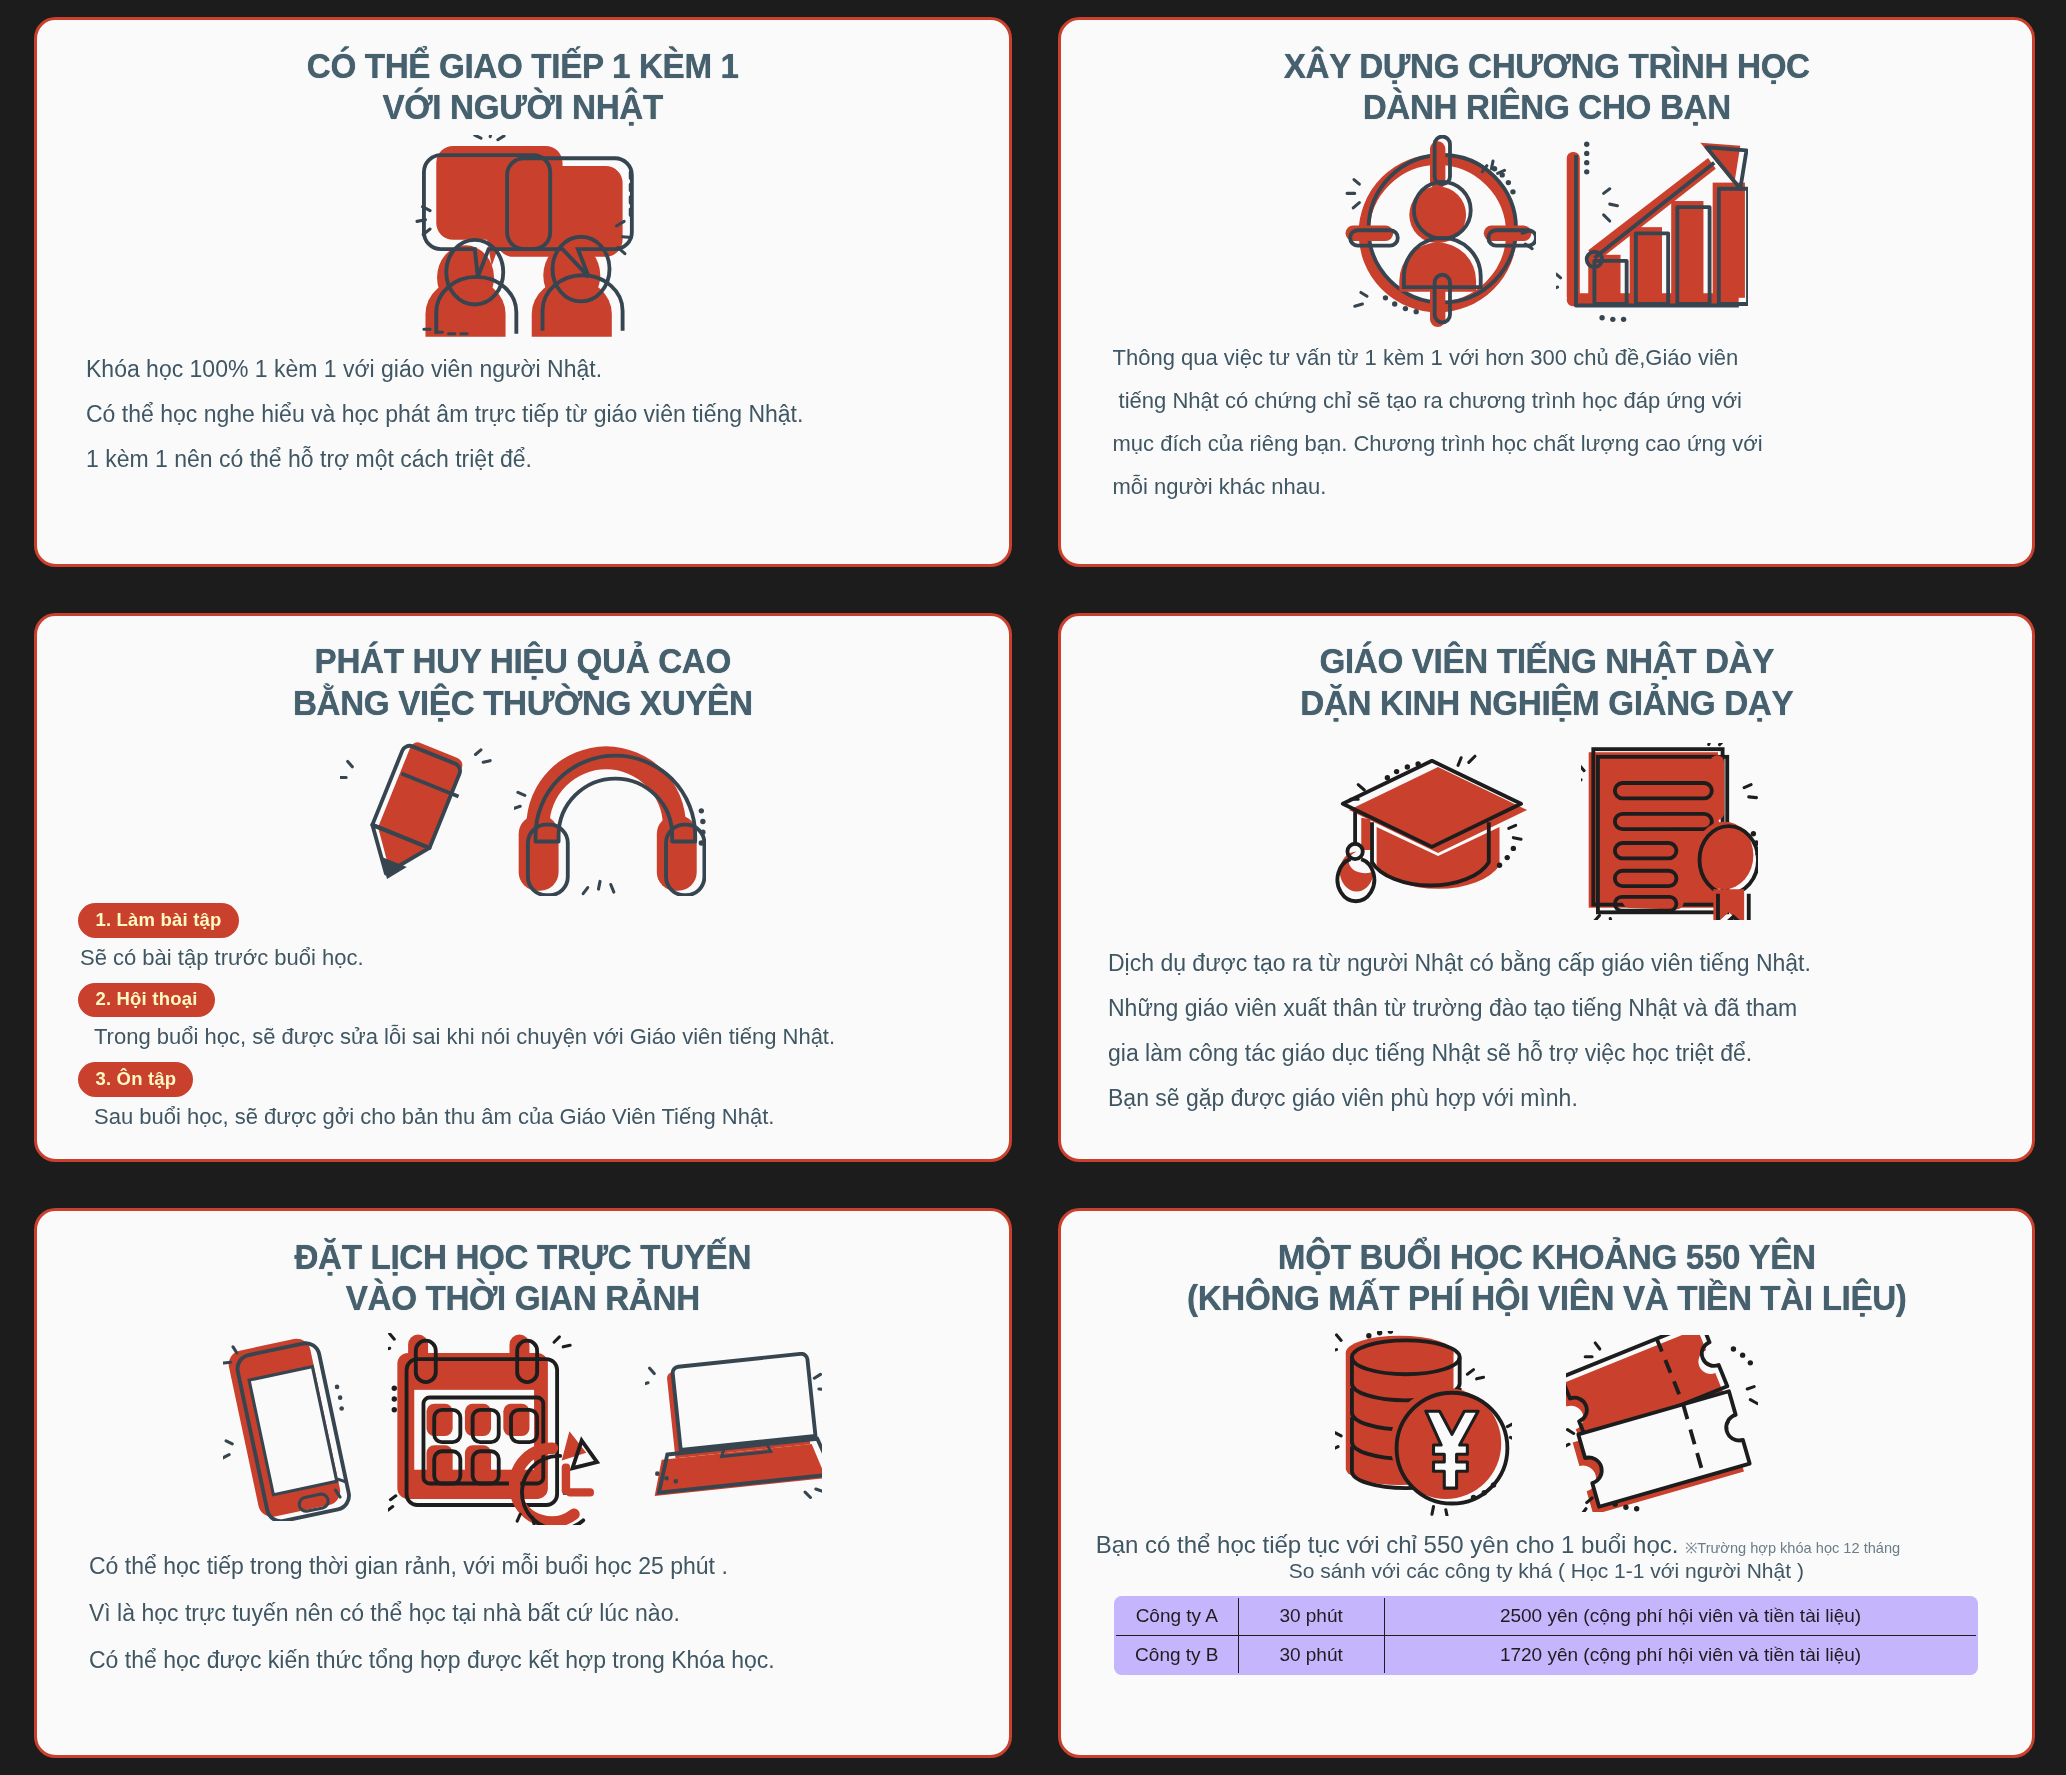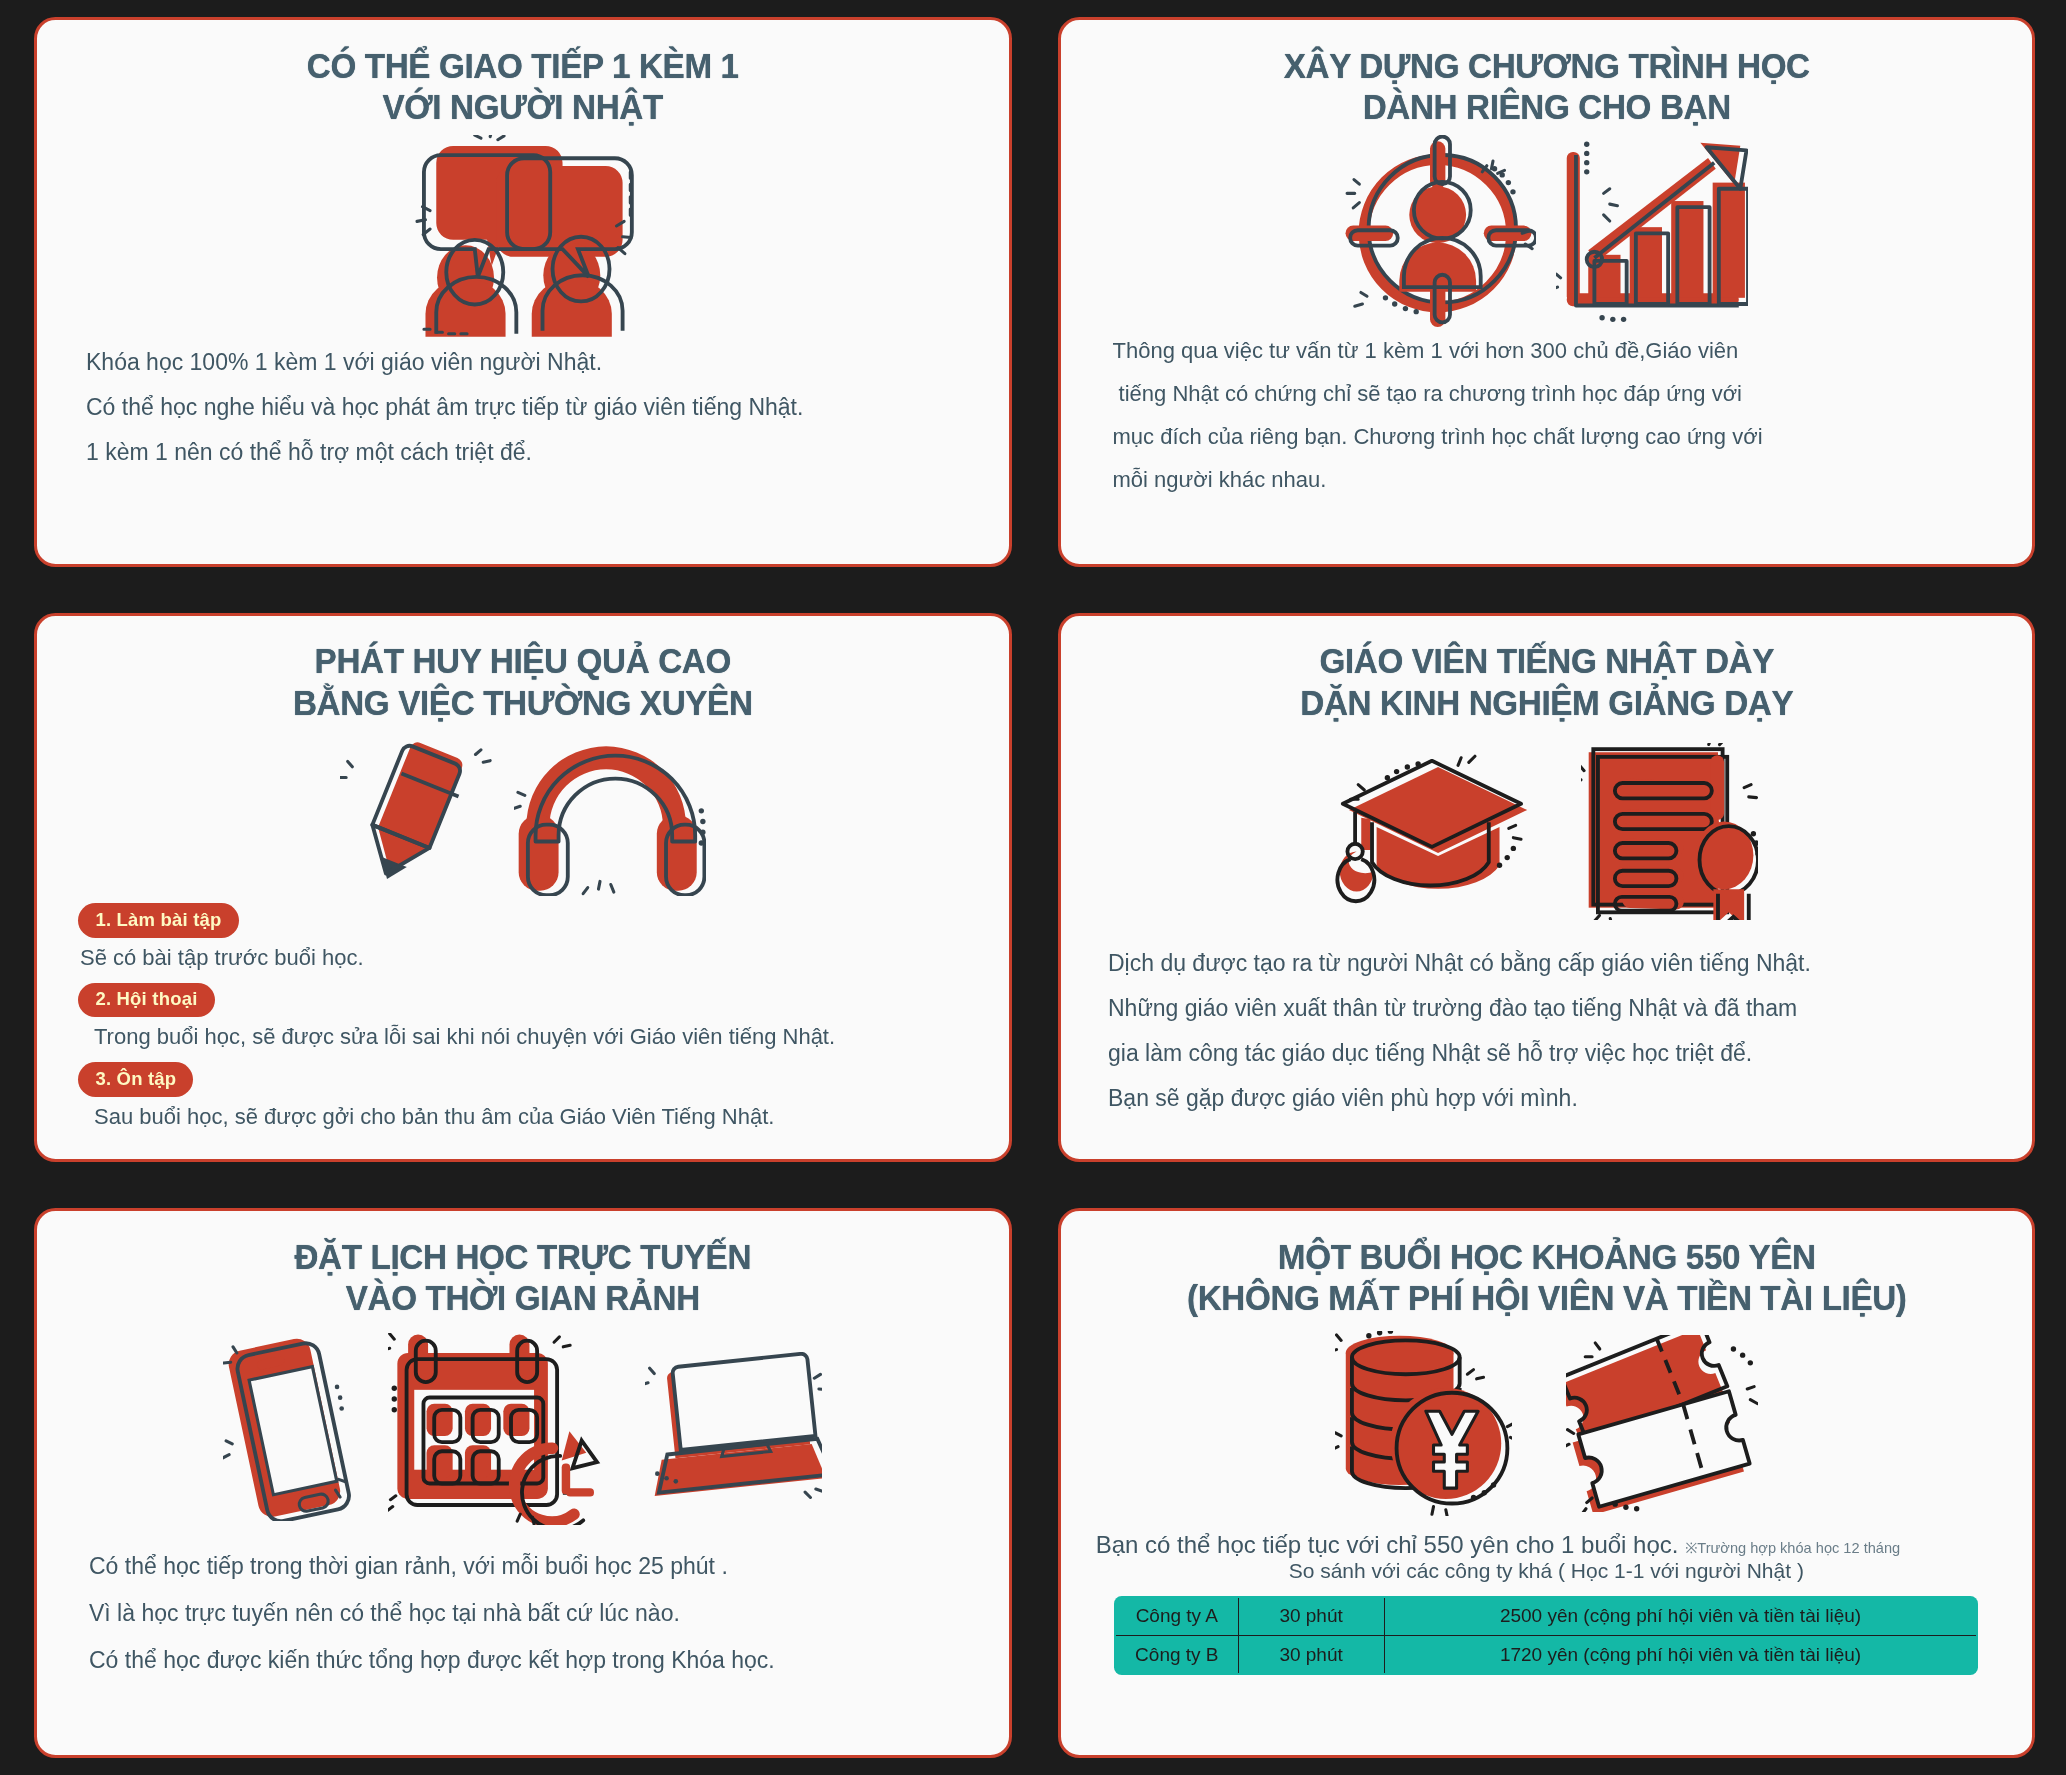--- a/index.html
+++ b/index.html
@@ -50,21 +50,21 @@
     align-items: center;
     justify-content: center;
     gap: 20px;
     margin: 7.7px 0 1.5px 0;
     flex: 0 0 auto;
   }
   .body-text {
     color: #3f5663;
     font-size: 23px;
     line-height: 1.95;
-    margin-top: 2px;
+    margin-top: 9px;
   }
   .body-text .ln { display: block; white-space: pre; }
   .c1 .body-text { padding-left: 23px; }
   .c2 .body-text { padding-left: 26px; font-size: 22px; }
   .c4 .body-text { padding-left: 21.5px; }
   .c5 .body-text { padding-left: 26px; line-height: 2.05; }
 
   
   .steps { margin-top: 1.5px; }
   .badge {
@@ -100,21 +100,21 @@
   .price-note { font-size: 14.6px; color: #6a7d88; }
   .compare-line {
     color: #3f5663;
     font-size: 21px;
     text-align: center;
   }
   table.cmp {
     border-collapse: collapse;
     margin: 12.3px auto 0 auto;
     width: 94%;
-    background: #14b8a6;
+    background: #c4b5fd;
     border: 2.3px solid #222;
     border-radius: 7.7px;
     overflow: hidden;
   }
   table.cmp td {
     border: 1.5px solid #1d1d1d;
     color: #1d1d1d;
     font-size: 19px;
     padding: 7.7px 6.2px;
     text-align: center;

